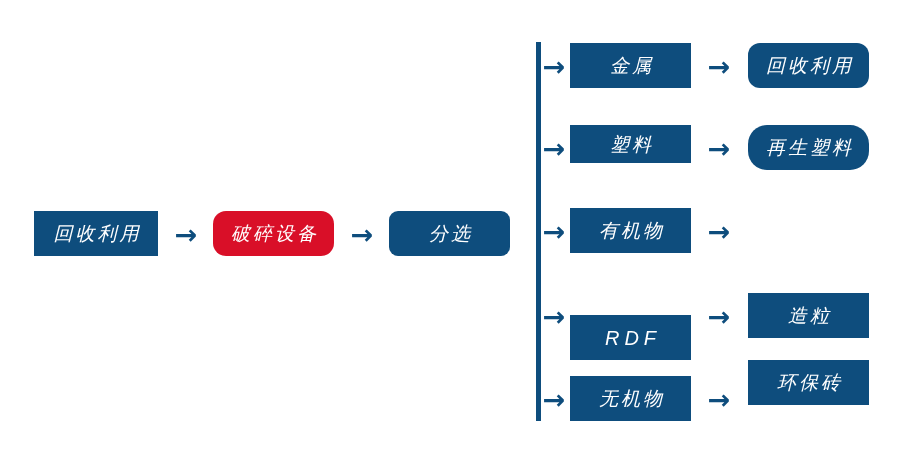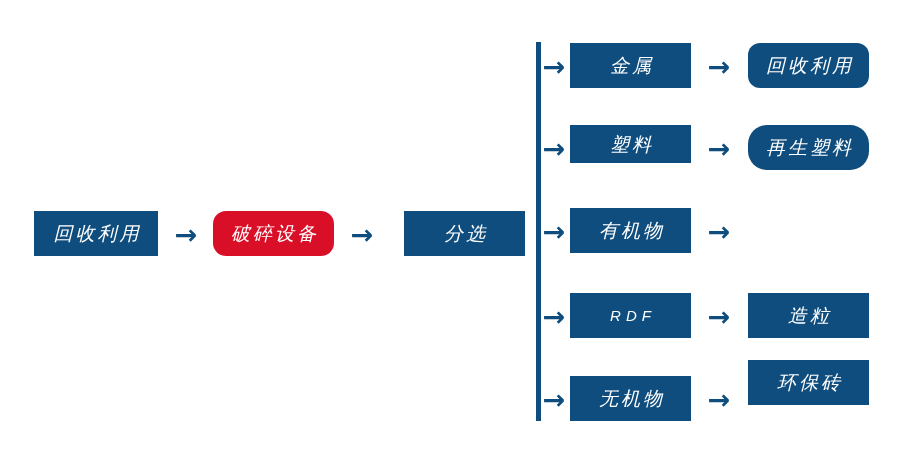--- a/index.html
+++ b/index.html
@@ -30,21 +30,21 @@
     font-size: 19px;
     letter-spacing: 3px;
     text-indent: 3px;
     line-height: 1;
     white-space: nowrap;
     font-weight: 400;
     font-style: italic;
   }
   .node.blue { background: #0e4d7d; }
   .node.red  { background: #d90f28; border-radius: 13px; }
-  .node.latin { letter-spacing: 5px; text-indent: 5px; font-size: 15px; }
+  .node.latin { letter-spacing: 5px; text-indent: 5px; font-size: 20px; margin-top: 22px; }
 
   .arrow {
     position: absolute;
     display: flex;
     align-items: center;
     justify-content: center;
     color: #0e4d7d;
     font-size: 27px;
     line-height: 1;
     font-family: "DejaVu Sans", sans-serif;
@@ -64,21 +64,21 @@
 <div id="diagram">
 
   <div class="node blue" style="left:34px; top:211px; width:124px; height:45px;">回收利用</div>
 
   <div class="arrow" style="left:166px; top:214px; width:40px; height:40px;">→</div>
 
   <div class="node red" style="left:213px; top:211px; width:121px; height:45px;">破碎设备</div>
 
   <div class="arrow" style="left:342px; top:214px; width:40px; height:40px;">→</div>
 
-  <div class="node blue" style="left:404px; top:211px; width:121px; height:45px;">分选</div>
+  <div class="node blue" style="left:389px; top:211px; width:121px; height:45px;border-radius:9px;">分选</div>
 
   <div id="trunk" style="left:536px; top:42px; width:5px; height:379px;"></div>
 
   <div class="arrow" style="left:536px; top:46px; width:36px; height:40px;">→</div>
 
   <div class="node blue" style="left:570px; top:43px; width:121px; height:45px;">金属</div>
 
   <div class="arrow" style="left:699px; top:46px; width:40px; height:40px;">→</div>
 
   <div class="node blue" style="left:748px; top:43px; width:121px; height:45px;border-radius:12px;">回收利用</div>

